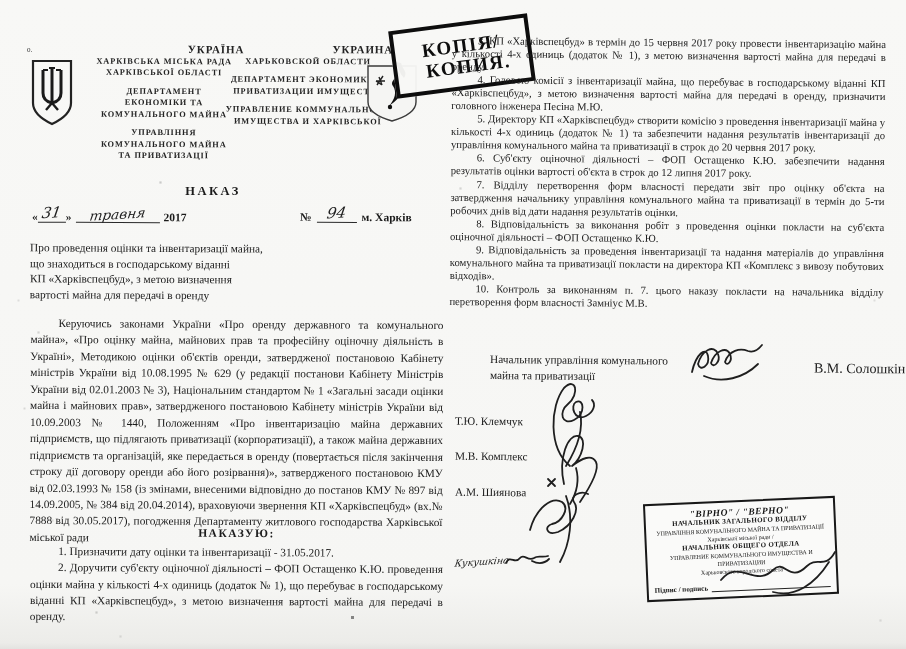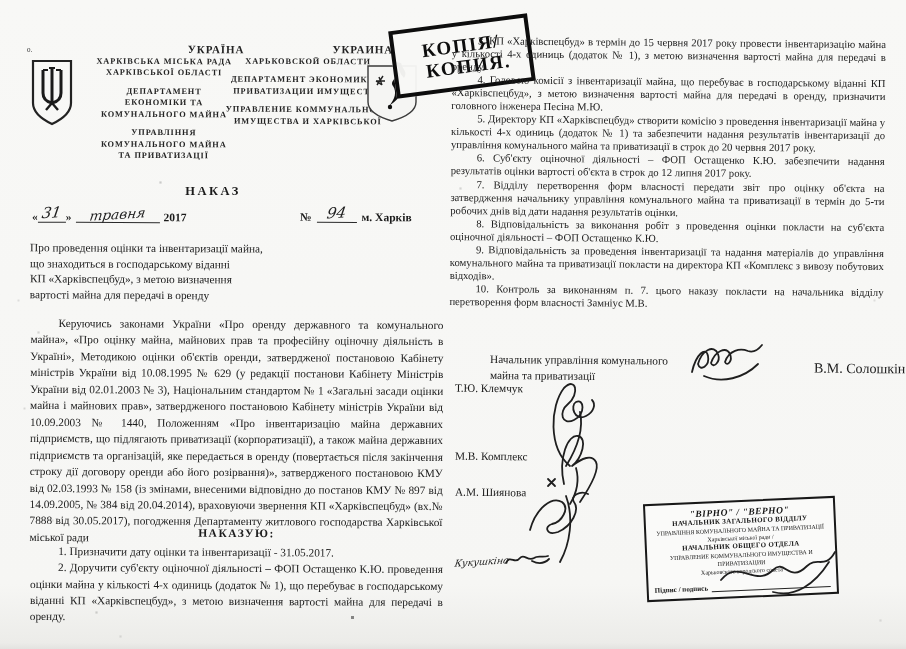--- a/index.html
+++ b/index.html
@@ -169,21 +169,21 @@
   </div>
 
   <div class="signoff-title">Начальник управління комунального
 майна та приватизації</div>
   <svg class="sig" style="left:686px;top:336px" width="82" height="52" viewBox="0 0 82 52">
     <path d="M6,36 C10,18 20,10 22,20 C24,30 14,36 12,28 C16,14 28,8 32,18 C35,26 27,33 25,27 C29,15 40,10 44,18 C47,25 41,31 39,26 C43,14 54,12 62,15 C68,17 72,14 76,9"></path>
     <path d="M18,40 C36,48 58,42 72,28"></path>
   </svg>
   <div class="approver-name">В.М. Солошкін</div>
 
-  <div class="signer" style="left:455px;top:382px">Т.Ю. Клемчук</div>
+  <div class="signer" style="left:455px;top:415px">Т.Ю. Клемчук</div>
   <svg class="sig" style="left:536px;top:378px" width="72" height="92" viewBox="0 0 72 92">
     <path d="M34,88 C12,70 14,28 28,10 C40,-2 44,16 32,26 C22,34 26,48 38,42 C50,36 48,20 40,24 C34,27 38,44 50,38 C58,34 60,26 56,22"></path>
     <path d="M44,34 C48,52 40,72 30,88"></path>
   </svg>
 
   <div class="signer" style="left:455px;top:450px">М.В. Комплекс</div>
   <svg class="sig" style="left:542px;top:424px" width="64" height="82" viewBox="0 0 64 82">
     <path d="M6,62 l7,-7 M6,55 l7,7"></path>
     <path d="M22,60 C16,34 26,10 36,12 C46,14 40,34 30,42 C40,34 50,30 54,38 C58,46 46,66 38,78"></path>
     <path d="M34,44 C38,58 34,70 28,80"></path>

